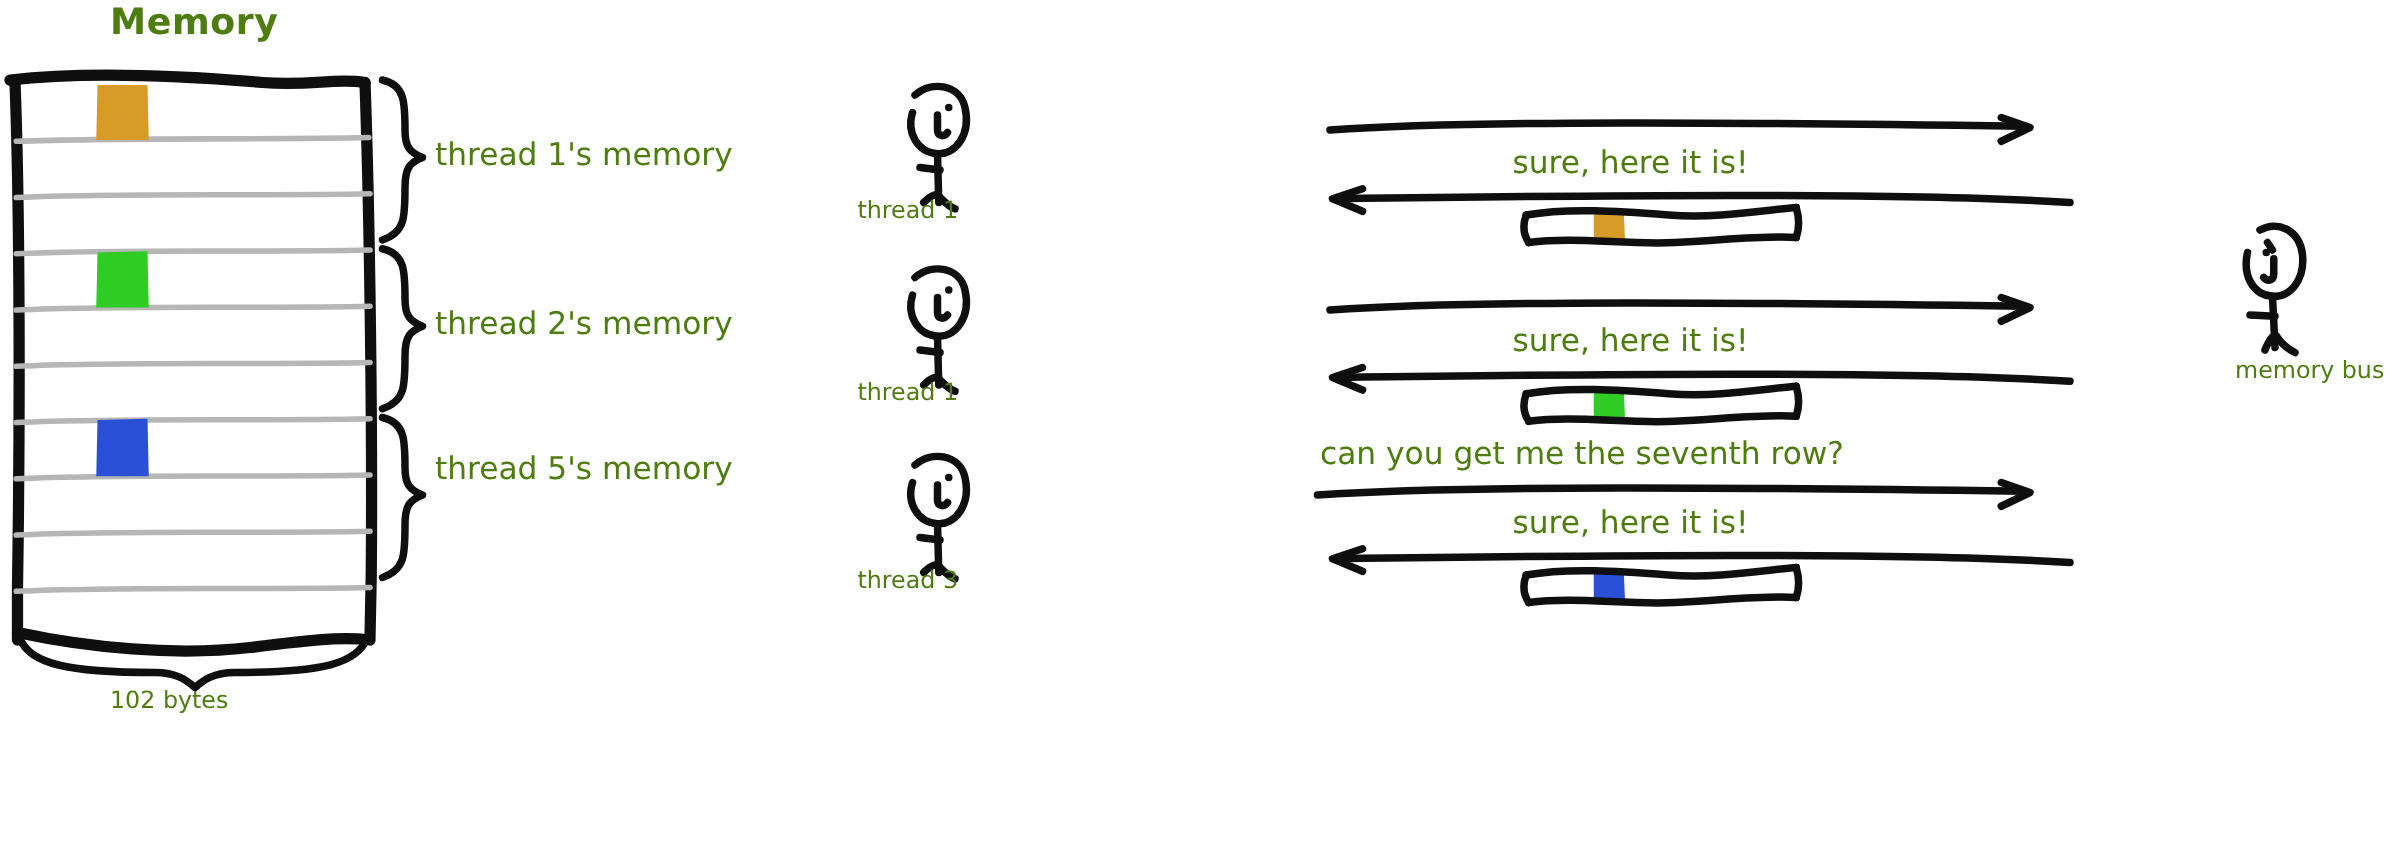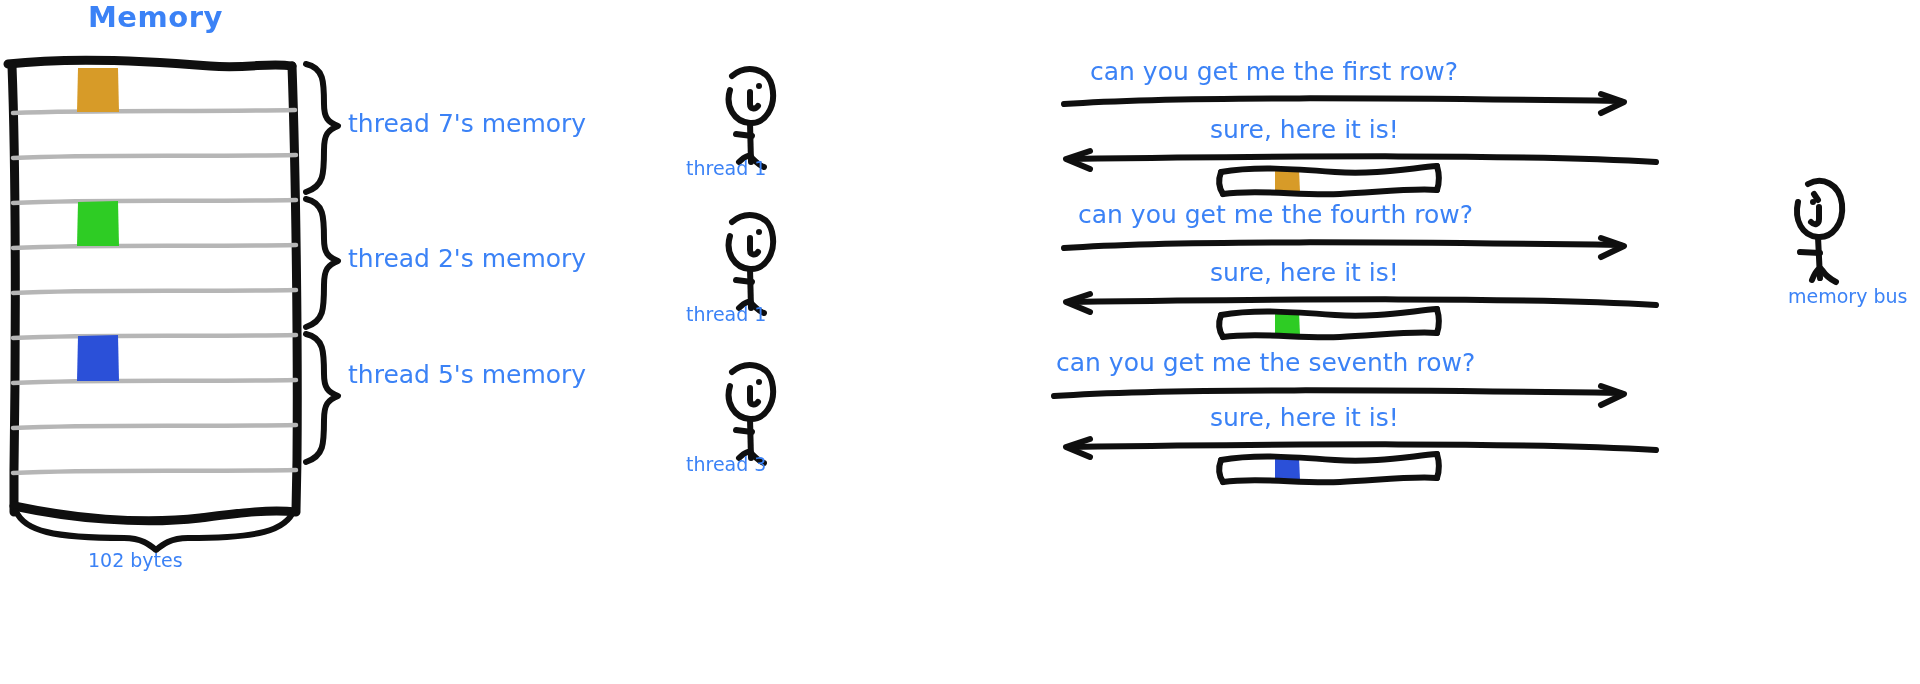--- a/index.html
+++ b/index.html
@@ -1,20 +1,20 @@
 <!DOCTYPE html>
 <html><head>
 <meta charset="utf-8">
 <style>
   html,body{margin:0;padding:0;background:#ffffff;}
   body{width:1920px;height:684px;overflow:hidden;
        font-family:"DejaVu Sans","Liberation Sans",sans-serif;color:#111;}
   #stage{position:relative;width:1920px;height:684px;}
   .hand{font-family:"DejaVu Sans","Liberation Sans",sans-serif;
-        font-weight:400;color:#3b82f6;white-space:nowrap;}
+        font-weight:400;color:#4d7c0f;white-space:nowrap;}
   .abs{position:absolute;}
   #title{left:88px;top:0px;font-size:29px;font-weight:700;letter-spacing:.5px;}
   .msg{font-size:25px;}
   .lbl{font-size:19px;}
   .brace-lbl{font-size:25px;}
   svg{overflow:visible;}
   .stroke{fill:none;stroke:#0f0f0f;stroke-linecap:round;stroke-linejoin:round;}
   .gridline{fill:none;stroke:#b6b6b6;stroke-width:4.5;stroke-linecap:round;}
   .thick{stroke-width:9;}
   .med{stroke-width:6;}
@@ -49,21 +49,21 @@
   </svg>
 
   <svg class="abs" style="left:10px;top:505px;" width="300" height="46" viewBox="0 0 300 46">
     <path class="stroke med" d="M6,6 C14,26 44,33 114,33 C132,33 140,40 146,45 C152,40 160,33 178,33 C248,33 276,26 284,5"></path>
   </svg>
   <div class="abs hand lbl" style="left:88px;top:549px;">102 bytes</div>
 
   <svg class="abs" style="left:300px;top:60px;" width="44" height="136" viewBox="0 0 44 136">
     <path class="stroke med" d="M6,4 C24,8 24,22 24,44 C24,58 28,62 38,66 C28,70 24,74 24,90 C24,114 24,126 6,132"></path>
   </svg>
-  <div class="abs hand brace-lbl" style="left:348px;top:109px;">thread 7's memory</div>
+  <div class="abs hand brace-lbl" style="left:348px;top:109px;">thread 1's memory</div>
 
   <svg class="abs" style="left:300px;top:195px;" width="44" height="136" viewBox="0 0 44 136">
     <path class="stroke med" d="M6,4 C24,8 24,22 24,44 C24,58 28,62 38,66 C28,70 24,74 24,90 C24,114 24,126 6,132"></path>
   </svg>
   <div class="abs hand brace-lbl" style="left:348px;top:244px;">thread 2's memory</div>
 
   <svg class="abs" style="left:300px;top:330px;" width="44" height="136" viewBox="0 0 44 136">
     <path class="stroke med" d="M6,4 C24,8 24,22 24,44 C24,58 28,62 38,66 C28,70 24,74 24,90 C24,114 24,126 6,132"></path>
   </svg>
   <div class="abs hand brace-lbl" style="left:348px;top:360px;">thread 5's memory</div>
@@ -102,41 +102,39 @@
     <path class="stroke med" d="M38,12 C52,4 70,12 72,32 C74,52 62,66 48,65 C32,64 24,48 28,30"></path>
     <circle cx="43" cy="30" r="3" fill="#0f0f0f"></circle>
     <path class="stroke med" d="M44,22 L48,28"></path>
     <path class="stroke med" d="M49,35 L49,47 C49,52 45,54 41,50"></path>
     <path class="stroke med" d="M48,65 L50,106"></path>
     <path class="stroke med" d="M30,80 L50,81"></path>
     <path class="stroke med" d="M42,108 C46,98 50,94 52,98 C56,104 62,108 66,110"></path>
   </svg>
   <div class="abs hand lbl" style="left:1788px;top:285px;">memory bus</div>
 
-  <div class="abs hand msg" style="left:1090px;top:57px;">can you get me the first row?</div>
   <svg class="abs" style="left:1060px;top:92px;" width="600" height="30" viewBox="0 0 600 30">
     <path class="stroke med" d="M4,12 C120,4 330,6 560,9"></path>
     <path class="stroke med" d="M541,2 L564,10 L541,21"></path>
   </svg>
 
   <div class="abs hand msg" style="left:1210px;top:115px;">sure, here it is!</div>
   <svg class="abs" style="left:1060px;top:148px;" width="600" height="30" viewBox="0 0 600 30">
     <path class="stroke med" d="M596,14 C470,6 230,8 10,11"></path>
     <path class="stroke med" d="M30,3 L6,11 L30,21"></path>
   </svg>
 
   <svg class="abs" style="left:1215px;top:160px;" width="230" height="40" viewBox="0 0 230 40">
     <path fill="#d79b28" stroke="none" d="M60,10 L84,9 L85,32 L60,33 Z"></path>
     <path class="stroke med" d="M6,12 C40,6 80,9 120,12 C160,15 196,8 222,6"></path>
     <path class="stroke med" d="M8,34 C45,29 85,36 125,34 C165,32 198,28 222,30"></path>
     <path class="stroke med" d="M6,12 C3,20 4,28 8,34"></path>
     <path class="stroke med" d="M222,6 C225,16 224,24 222,30"></path>
   </svg>
 
-  <div class="abs hand msg" style="left:1078px;top:200px;">can you get me the fourth row?</div>
   <svg class="abs" style="left:1060px;top:236px;" width="600" height="30" viewBox="0 0 600 30">
     <path class="stroke med" d="M4,12 C120,4 330,6 560,9"></path>
     <path class="stroke med" d="M541,2 L564,10 L541,21"></path>
   </svg>
 
   <div class="abs hand msg" style="left:1210px;top:258px;">sure, here it is!</div>
   <svg class="abs" style="left:1060px;top:291px;" width="600" height="30" viewBox="0 0 600 30">
     <path class="stroke med" d="M596,14 C470,6 230,8 10,11"></path>
     <path class="stroke med" d="M30,3 L6,11 L30,21"></path>
   </svg>

